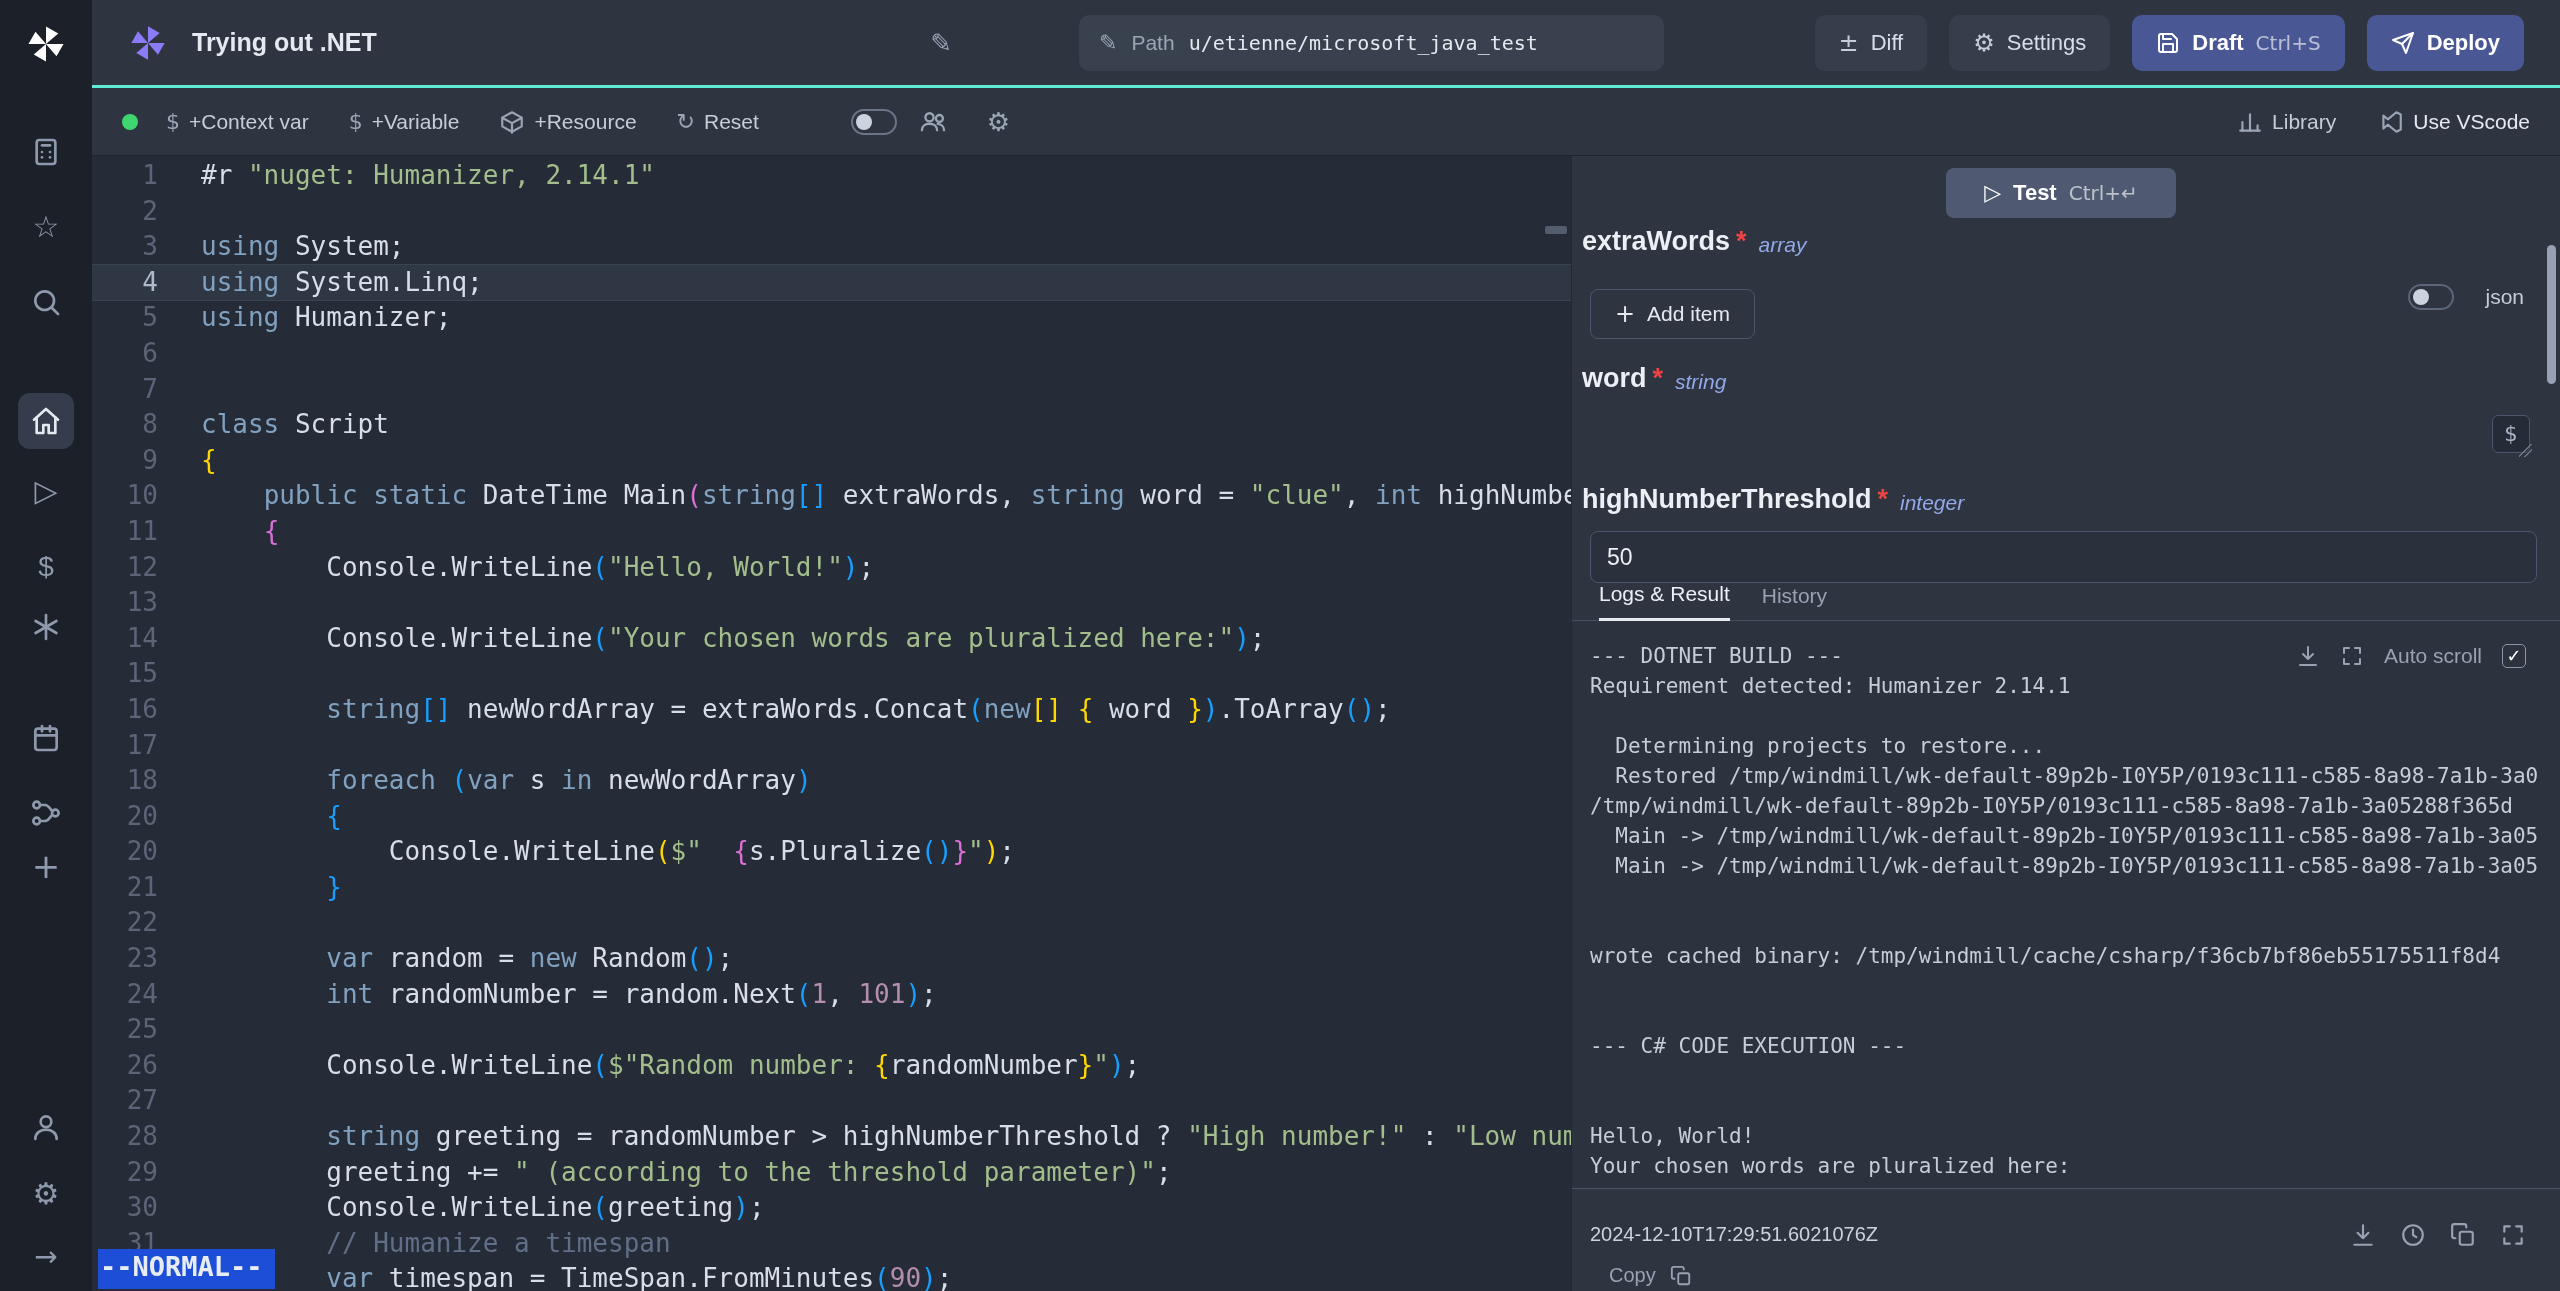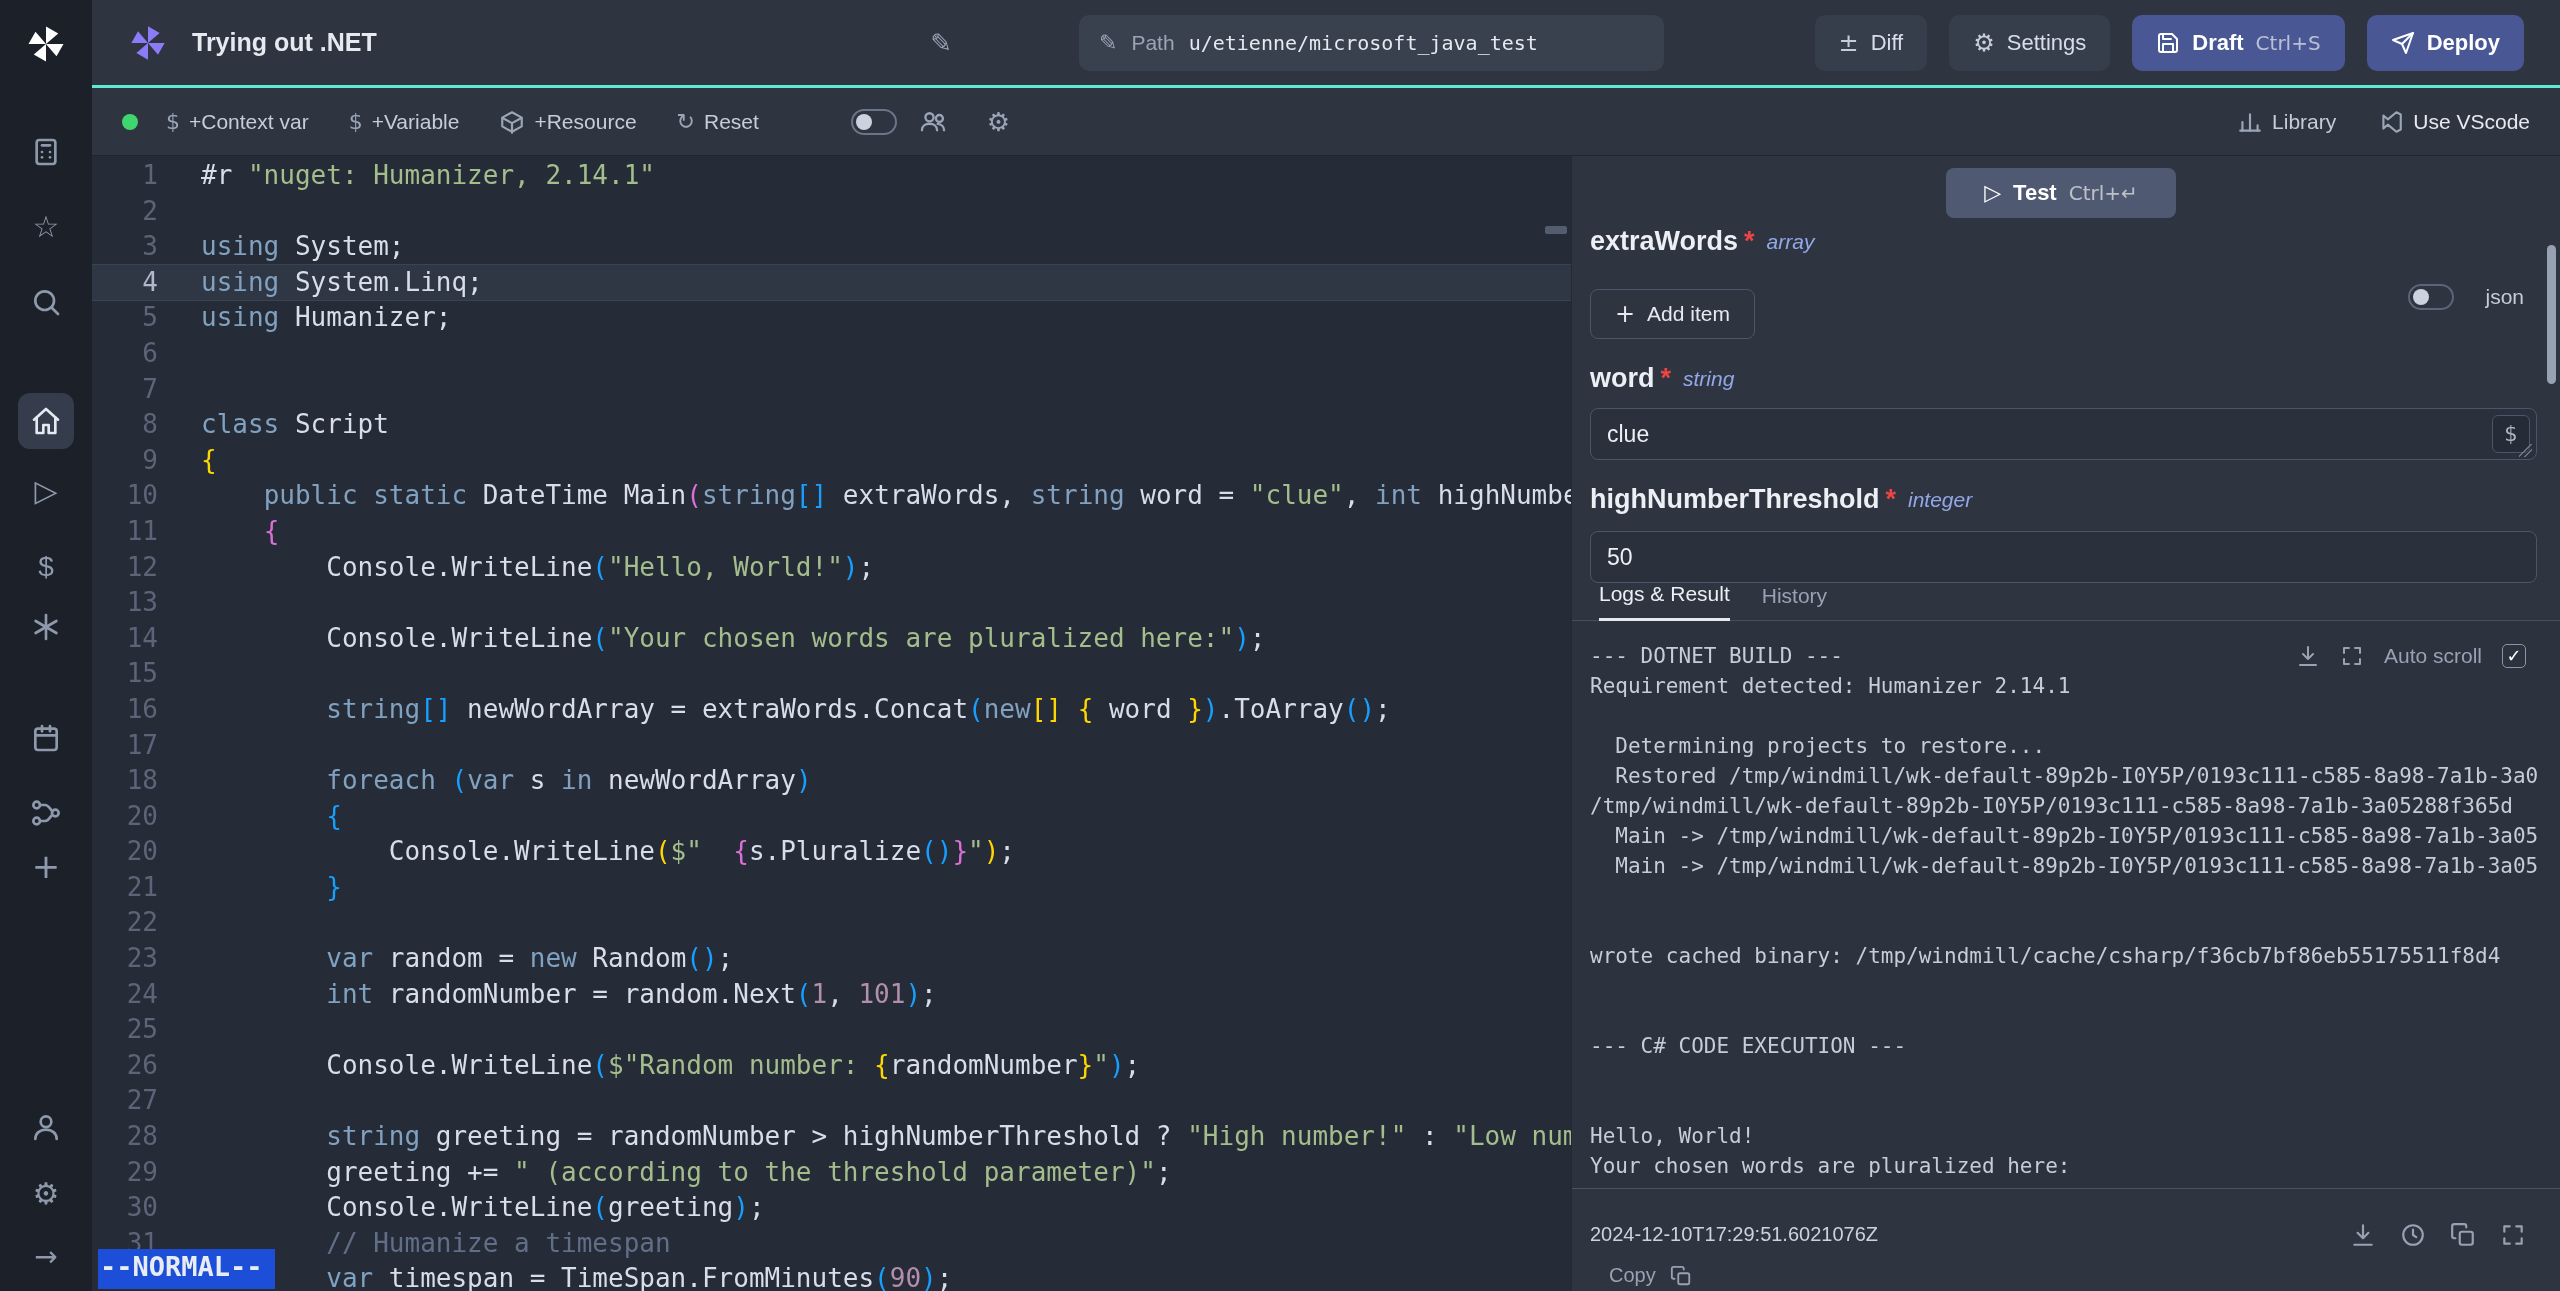--- a/index.html
+++ b/index.html
@@ -62,21 +62,21 @@
   .ed-scroll{position:absolute;right:4px;top:70px;width:22px;height:8px;background:#545d6e;border-radius:2px}
   .vim{position:absolute;left:6px;top:1093px;font-weight:bold;color:#e8edf4;background:#1d4ed8;
     padding:0 12px 4px 2px;font-size:27px;white-space:pre}
 
   
   .panel{position:absolute;left:1571px;top:156px;width:989px;height:1135px;background:#2e3440;
     overflow:hidden;border-left:1px solid #232a35;z-index:3}
   .test-btn{position:absolute;left:374px;top:12px;width:230px;height:50px;background:#4f5a72;border:none;
     border-radius:8px;display:flex;align-items:center;justify-content:center;gap:12px;color:#fff;
     font-size:22px;font-weight:600;cursor:pointer;font-family:inherit}
-  .fh{position:absolute;left:18px;display:flex;align-items:center;gap:12px}
+  .fh{position:absolute;left:10px;display:flex;align-items:flex-end;gap:12px}
   .fh .nm{font-size:27px;font-weight:bold;color:#eceff4}
   .fh .rq{color:#ef4444;font-size:27px;font-weight:bold;margin-left:-6px}
   .fh .ty{font-style:italic;color:#93a8e8;font-size:21px}
   .add-btn{position:absolute;left:18px;top:133px;height:50px;padding:0 24px;border:1px solid #4c566a;
     border-radius:8px;display:flex;align-items:center;gap:12px;color:#e5e9f0;font-size:21px;
     background:transparent;cursor:pointer;font-family:inherit}
   .jtoggle{position:absolute;top:128px;right:106px;width:46px;height:26px;border:2px solid #5b6578;
     border-radius:14px;cursor:pointer}
   .jtoggle .knob{position:absolute;left:3px;top:3px;width:16px;height:16px;border-radius:50%;background:#cbd3df}
   .jlabel{position:absolute;top:128px;right:36px;line-height:26px;color:#c6cdd8;font-size:21px}
@@ -350,21 +350,20 @@
     <span class="jtoggle">
         <span class="knob"></span>
       </span>
     <span class="jlabel">json</span>
 
     <div class="fh" style="top:207px">
       <span class="nm">word</span>
       <span class="rq">*</span>
       <span class="ty">string</span>
     </div>
-    <input class="inp" style="top: 252px;" value="clue">
     <span class="chip uic">
         <span>$</span>
       </span>
     <span class="grip"></span>
 
     <div class="fh" style="top:328px">
       <span class="nm">highNumberThreshold</span>
       <span class="rq">*</span>
       <span class="ty">integer</span>
     </div>

